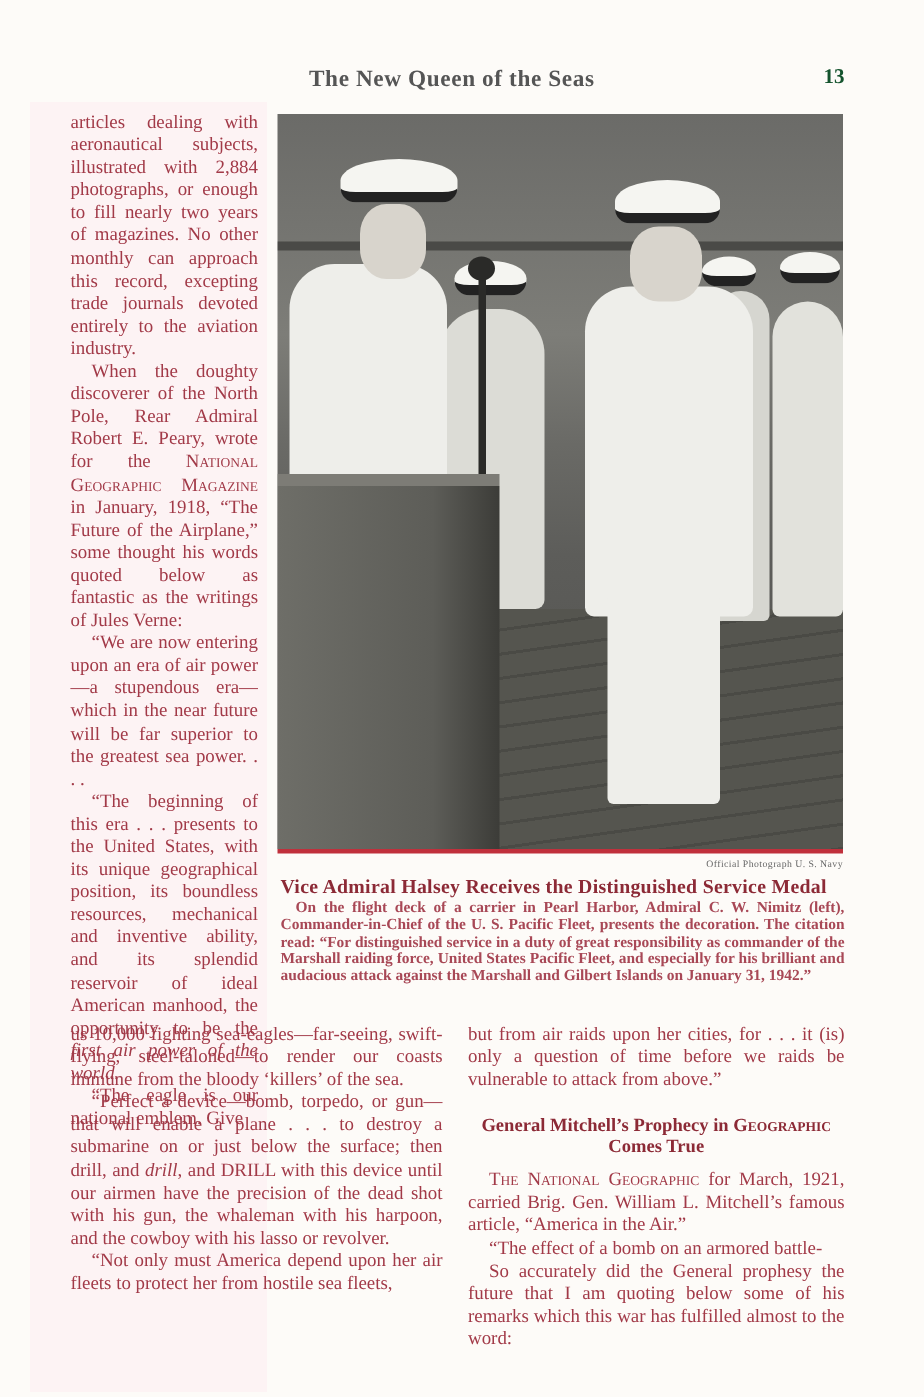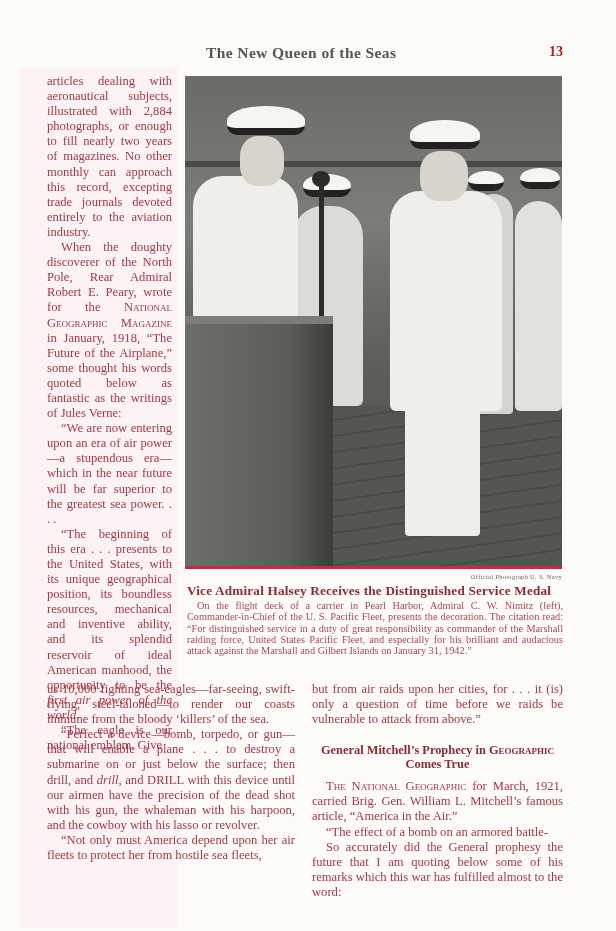--- a/index.html
+++ b/index.html
@@ -14,21 +14,21 @@
     .running-head {
       position: absolute; top: 44px; left: 0; width: 616px; height: 22px; font-weight: bold;
     }
     .running-title {
       position: absolute; left: 206px; top: 0;
       font-size: 15.5px; color: #555; letter-spacing: 0.4px;
       font-family: "Liberation Serif", serif;
     }
     .page-number {
       position: absolute; left: 549px; top: 0;
-      font-size: 14px; color: #b91c1c;
+      font-size: 14px; color: #14532d;
     }
     .left-tint {
       position: absolute; left: 20px; top: 68px; width: 158px; height: 860px;
       background: #fdf3f4;
     }
     .col {
       position: absolute;
       font-size: 12.6px; line-height: 15.1px;
       text-align: justify;
     }
@@ -70,21 +70,21 @@
     }
     .caption-title {
       position: absolute; left: 187px; top: 583px; width: 377px;
       font-size: 13.2px; font-weight: bold; color: #8c2a36; letter-spacing: 0.2px;
       white-space: nowrap;
     }
     .caption-body {
       position: absolute; left: 187px; top: 600px; width: 376px;
       font-size: 10.3px; line-height: 11.3px; color: #a84856; text-align: justify;
     }
-    .caption-body p { margin: 0; text-indent: 10px; }
+    .caption-body p { margin: 0; text-indent: 10px; font-weight: bold; }
     .wide-left { left: 47px; top: 682px; width: 248px; }
     .right-col { left: 312px; top: 682px; width: 251px; }
     .section-heading {
       font-weight: bold; font-size: 12.4px; line-height: 14px;
       text-align: center; margin: 16px 0 8px; color: #8c2a36;
     }
   </style>
 </head>
 <body>
 

